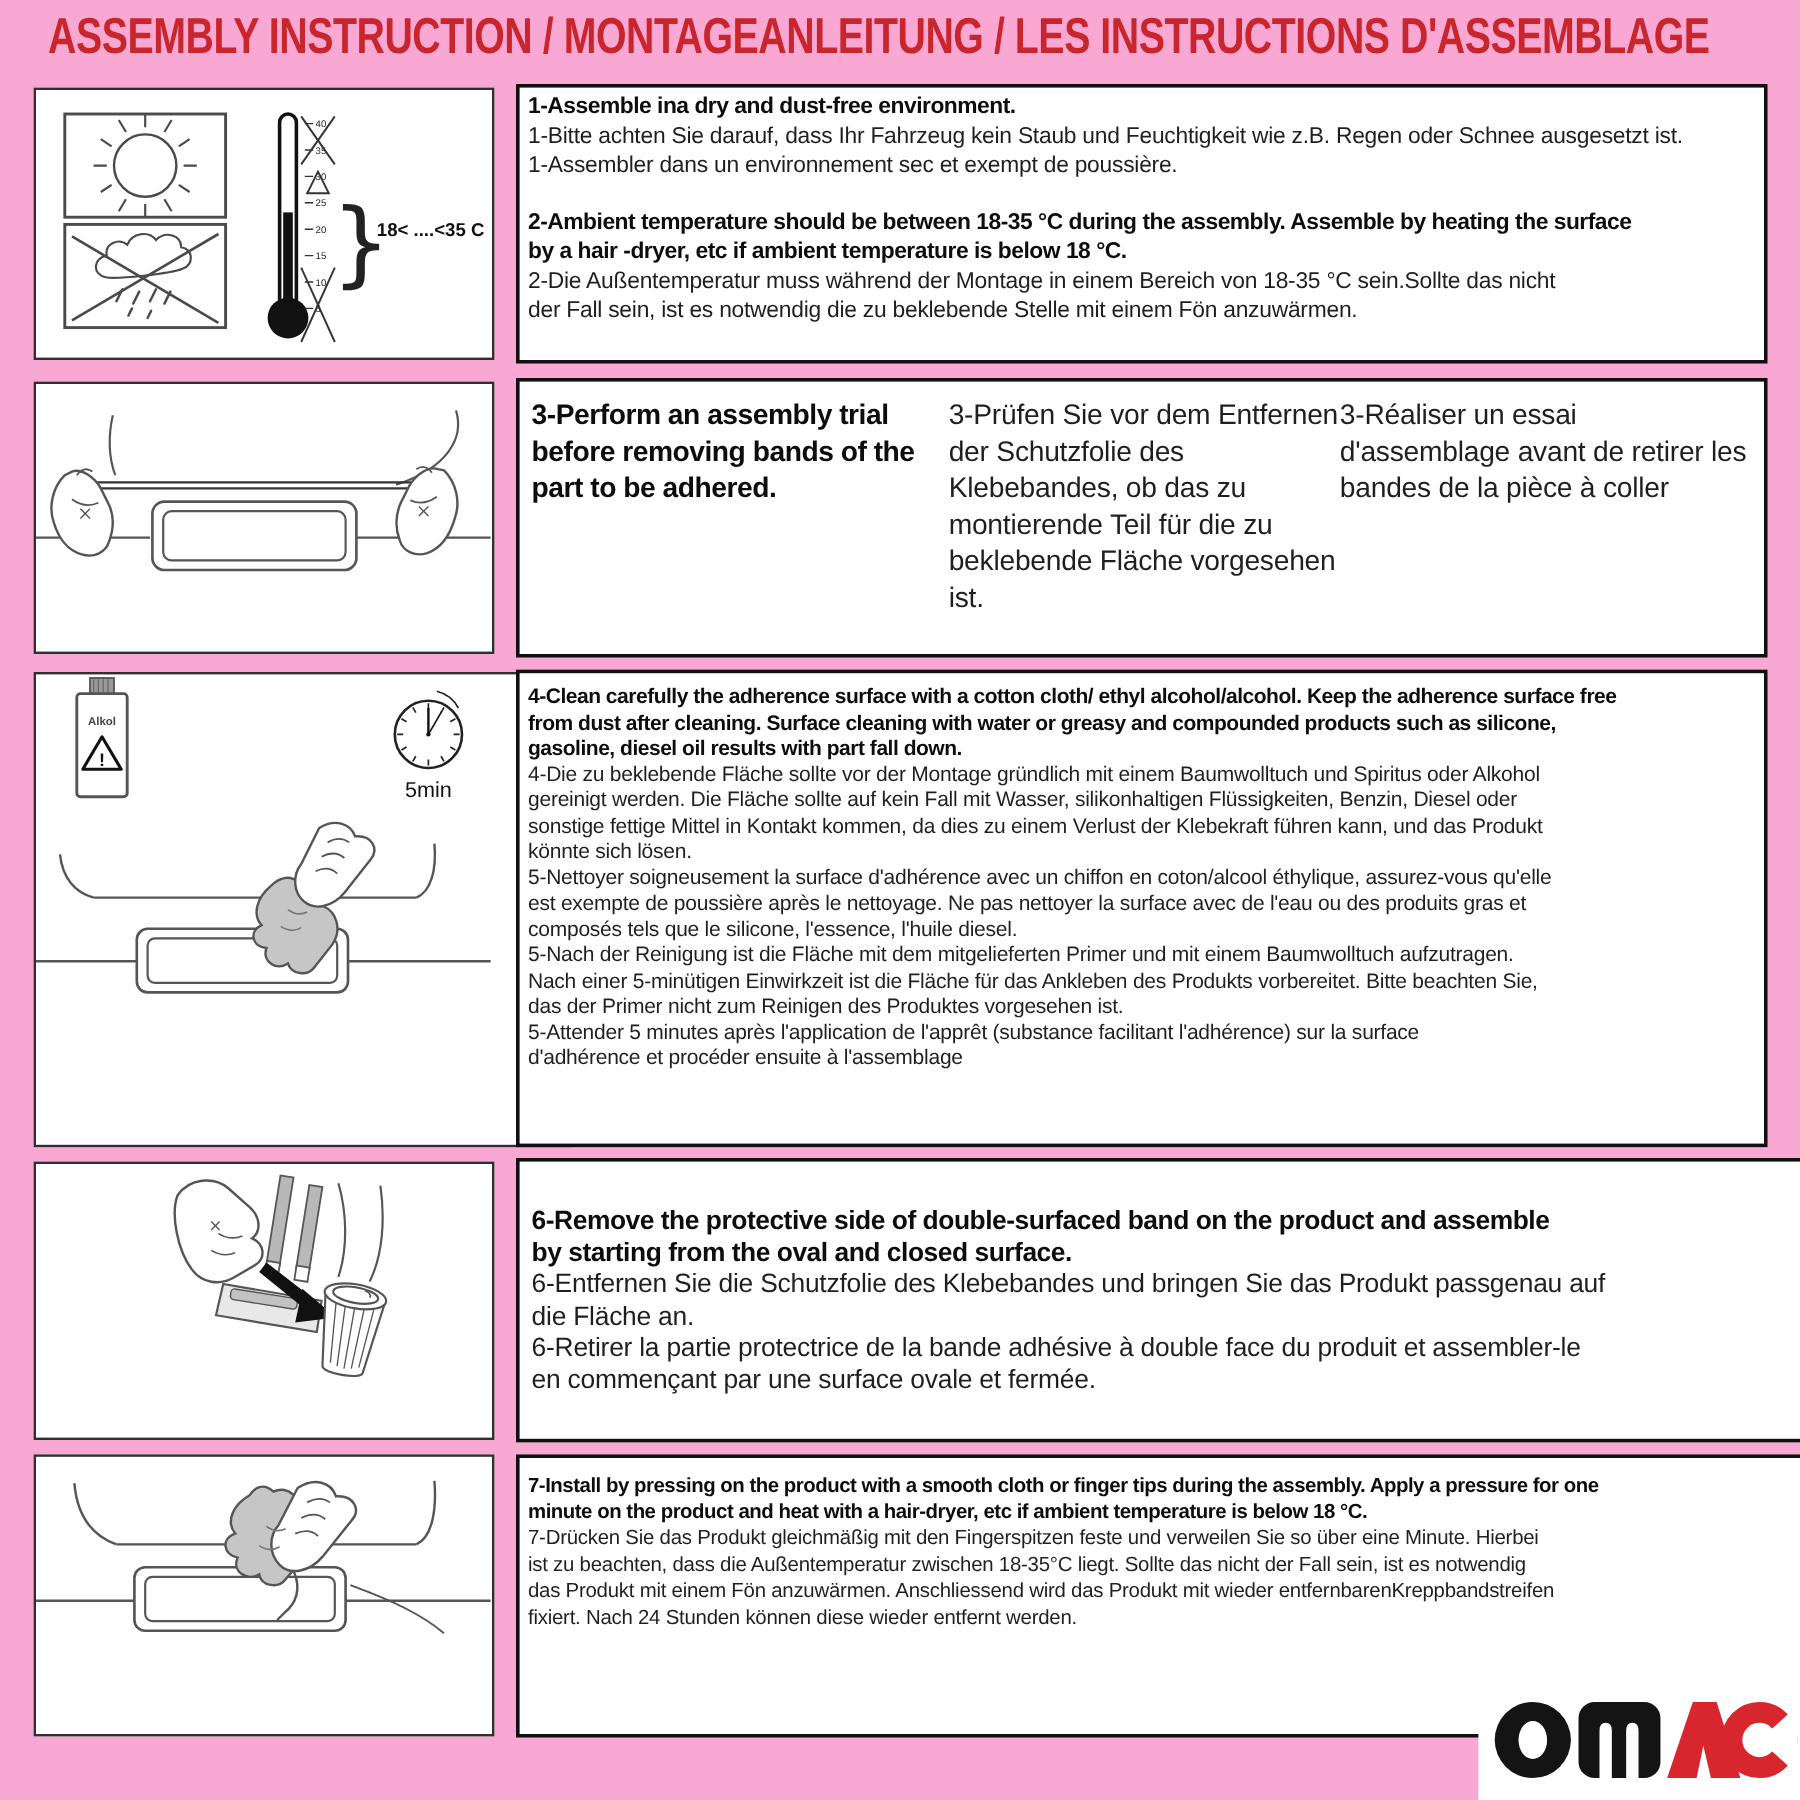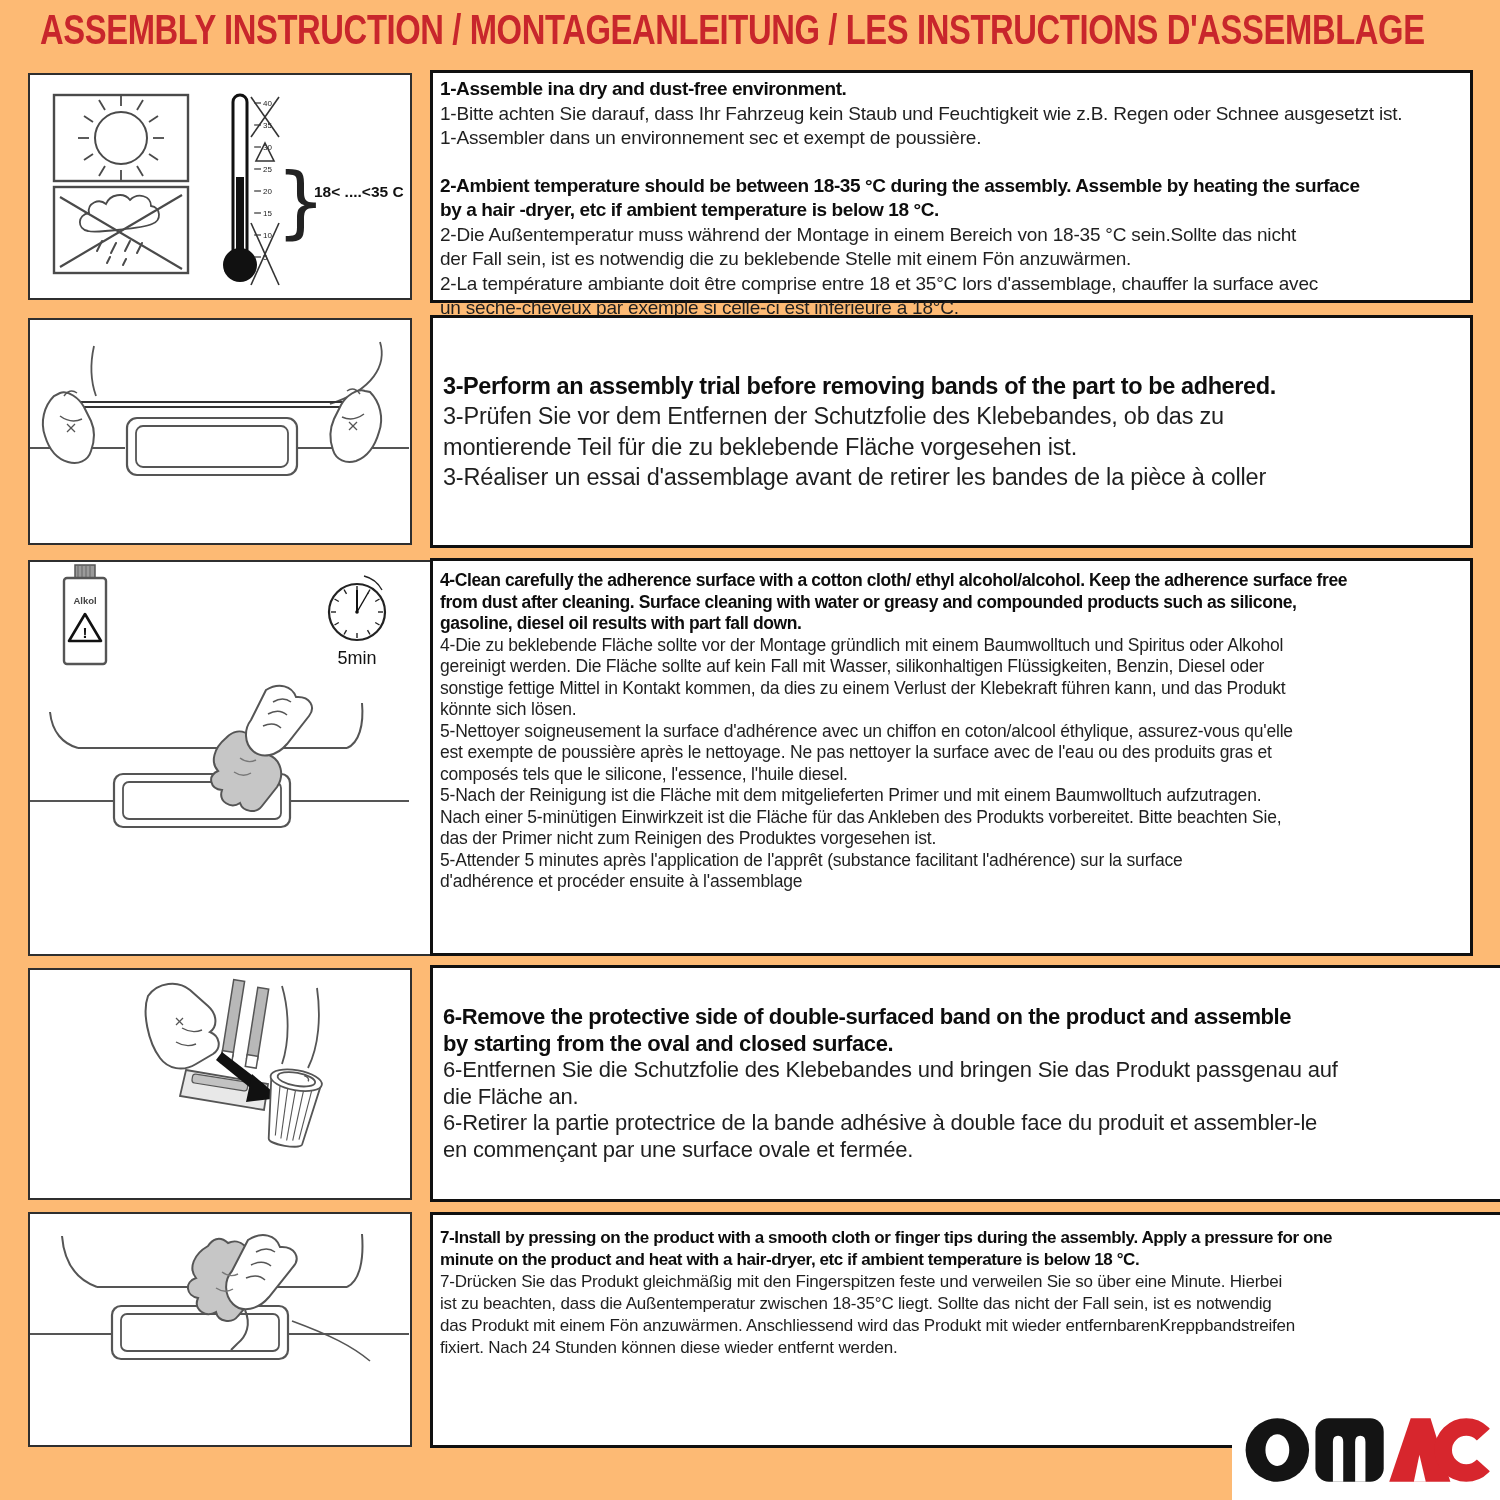--- a/index.html
+++ b/index.html
@@ -1,27 +1,27 @@
 <!DOCTYPE html>
 <html><head>
 <meta charset="utf-8">
 <style>
   html,body { margin:0; padding:0; background:#fff; }
-  .page { position:relative; width:1500px; height:1500px; background:#fdba74;
+  .page { position:relative; width:1500px; height:1500px; background:#f9a8d4;
           font-family:"Liberation Sans",sans-serif; overflow:hidden; }
   .title { position:absolute; left:40px; top:6px; font-size:42px; font-weight:bold;
            color:#c8262c; transform:scaleX(0.78); transform-origin:left top;
            white-space:nowrap; letter-spacing:-0.5px; }
   .box { position:absolute; background:#fff; box-sizing:border-box; }
   .ill { border:2.5px solid #2f2f2f; }
   .tb  { border:3px solid #101010; color:#1f1f1f; }
   .para { margin:0; white-space:pre-line; letter-spacing:-0.2px; }
   .b { font-weight:bold; color:#0d0d0d; letter-spacing:-0.4px; }
   .s1 { font-size:19px;   line-height:24.5px; padding:4px 8px 0 7px; }
-  .s2 { font-size:23.5px; line-height:30.5px; padding:12px 10px; display:flex; flex-direction:column; justify-content:center; }
+  .s2 { font-size:23.5px; line-height:30.5px; padding:12px 10px; display:flex; flex-direction:row; justify-content:center; }
   .s3 { font-size:17.5px; line-height:21.5px; padding:9px 8px 0 7px; }
   .s4 { font-size:22px;   line-height:26.5px; padding:0 10px; display:flex; flex-direction:column; justify-content:center; }
   .s5 { font-size:17px;   line-height:22px;   padding:12px 8px 0 7px; }
   .gap1 { margin-top:23px; }
   .gap3 { margin-top:15px; }
   svg { display:block; }
   .logo-patch { position:absolute; left:1232px; top:1394px; width:268px; height:106px; background:#fff; z-index:3; }
 </style>
 </head>
 <body>
@@ -104,22 +104,20 @@
     </svg>
   </div>
   <div class="box tb s1" style="left:430px; top:70px; width:1043px; height:233px;">
     <p class="para b">1-Assemble ina dry and dust-free environment.</p>
     <p class="para">1-Bitte achten Sie darauf, dass Ihr Fahrzeug kein Staub und Feuchtigkeit wie z.B. Regen oder Schnee ausgesetzt ist.</p>
     <p class="para">1-Assembler dans un environnement sec et exempt de poussière.</p>
     <p class="para b gap1">2-Ambient temperature should be between 18-35 °C  during the assembly. Assemble by heating the surface
 by a hair -dryer, etc if ambient temperature is below 18 °C.</p>
     <p class="para">2-Die Außentemperatur muss während der Montage in einem Bereich von 18-35 °C  sein.Sollte das nicht
 der Fall sein, ist es notwendig die zu beklebende Stelle mit einem Fön anzuwärmen.</p>
-    <p class="para">2-La température ambiante doit être comprise entre 18 et 35°C lors d'assemblage, chauffer la surface avec
-un sèche-cheveux par exemple si celle-ci est inférieure à 18°C.</p>
   </div>
 
   <div class="box ill" style="left:28px; top:318px; width:384px; height:227px;">
     <svg width="379" height="222" viewBox="0 0 379 222">
       <g stroke="#555" stroke-width="1.8" fill="none">
         <line x1="0" y1="128" x2="95" y2="128"></line>
         <line x1="267" y1="128" x2="379" y2="128"></line>
         <path d="M64,26 C60,44 61,62 66,76"></path>
         <path d="M350,22 C357,45 343,70 300,84"></path>
       </g>

